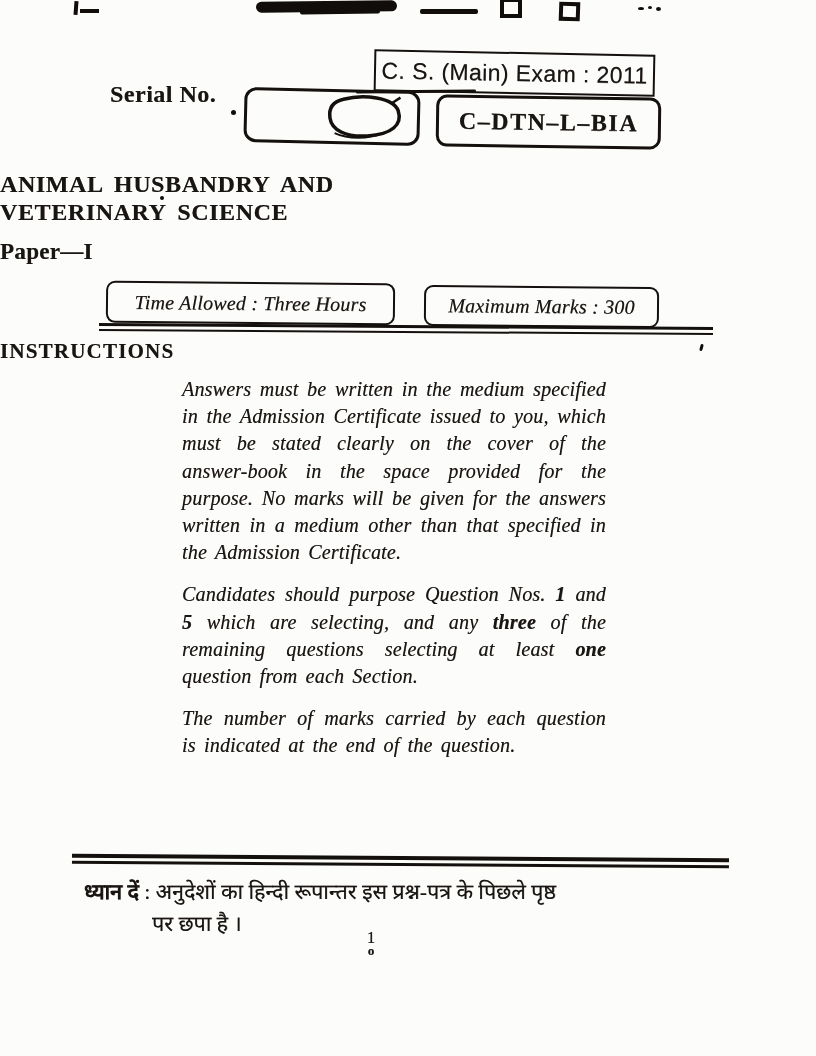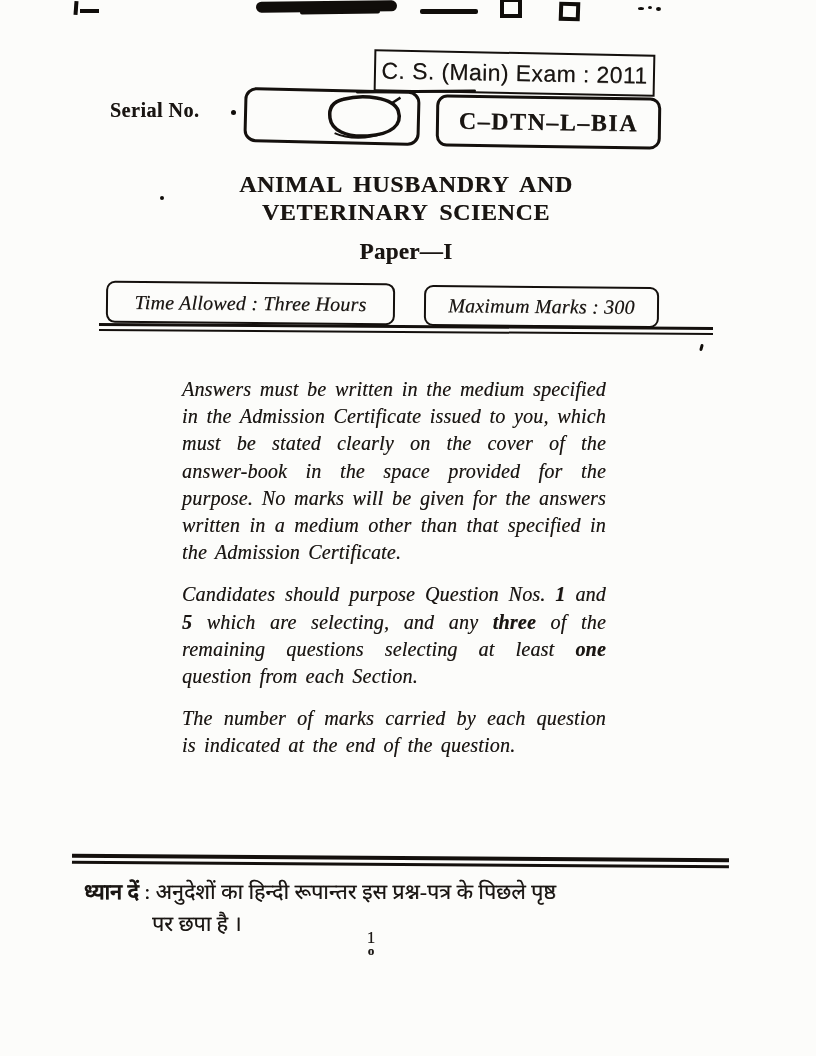--- a/index.html
+++ b/index.html
@@ -24,38 +24,38 @@
   
   .exam-box{
     left:374px;top:52px;width:277px;height:38px;
     border:2.5px solid #14100d;
     transform:rotate(1.1deg);
     display:flex;align-items:center;justify-content:center;
     font-family:"Liberation Sans", sans-serif;
     font-size:23px;letter-spacing:0.4px;font-weight:500;
   }
   .serial-label{
-    left:110px;top:99px;
-    font-size:20px;font-weight:bold;letter-spacing:0.5px;
+    left:110px;top:81px;
+    font-size:24px;font-weight:bold;letter-spacing:0.5px;
   }
   .serial-box{
     left:244px;top:89px;width:170px;height:49px;
     border:3px solid #14100d;border-radius:12px;
     transform:rotate(1.4deg);
   }
   .code-box{
     left:436px;top:96px;width:219px;height:46px;
     border:3px solid #14100d;border-radius:11px;
     transform:rotate(0.8deg);
     display:flex;align-items:center;justify-content:center;
     font-size:24px;font-weight:bold;letter-spacing:1.5px;
   }
 
   
-  .center-col{position:absolute;left:0;width:766px;text-align:center;padding-left:23px;}
+  .center-col{position:absolute;left:0;width:766px;}
   .title{
     top:170px;
     font-size:24px;font-weight:bold;line-height:28px;
     letter-spacing:0.6px;word-spacing:5px;
   }
   .paper{top:239px;font-size:23px;font-weight:bold;letter-spacing:0.3px;}
   .instr-head{top:339px;font-size:21px;font-weight:bold;letter-spacing:1.2px;}
 
   
   .meta-box{
@@ -143,20 +143,21 @@
   </div>
   <div class="abs meta-box marks-box txtshadow">
     <span>Maximum Marks : 300</span>
   </div>
 
   <div class="rule rule-top">
     <div class="l1"></div>
       <div class="l2"></div>
   </div>
 
+  <div class="center-col instr-head txtshadow">INSTRUCTIONS</div>
   <div class="abs instr-wrap txtshadow">
       <p><span>Answers must be written in the medium specified in the Admission Certificate issued to you, which must be stated clearly on the cover of the answer-book in the space provided for the purpose. No marks will be given for the answers written in a medium other than that specified in the Admission Certificate.</span></p>
       <p><span>Candidates should purpose Question Nos. </span><span class="bold">1</span><span> and </span><span class="bold">5</span><span> which are selecting, and any </span><span class="bold">three</span><span> of the remaining questions selecting at least </span><span class="bold">one</span><span> question from each Section.</span></p>
       <p><span>The number of marks carried by each question is indicated at the end of the question.</span></p>
     </div>
 
   <div class="rule rule-bottom">
     <div class="l1"></div>
       <div class="l2"></div>
   </div>

